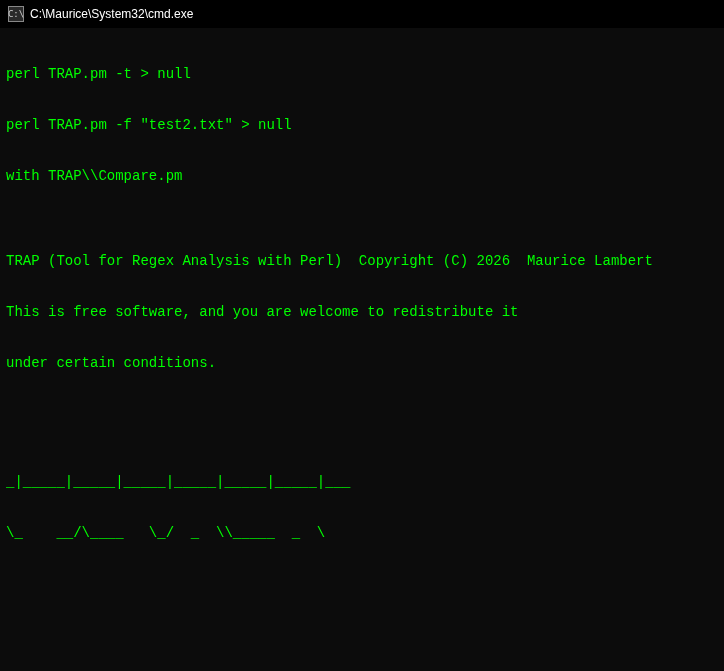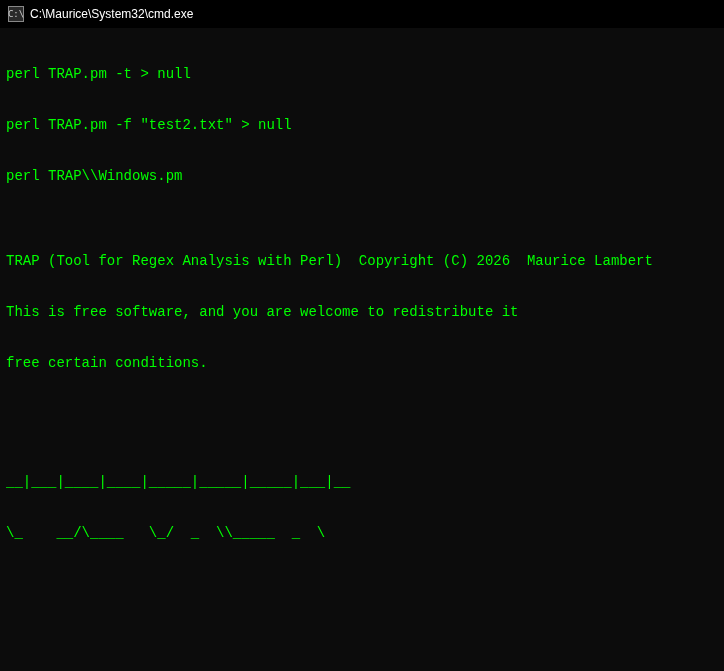--- a/index.html
+++ b/index.html
@@ -53,28 +53,28 @@
 <body>
 
 <div class="titlebar">
   <span class="app-icon">C:\</span>
   <span>C:\Maurice\System32\cmd.exe</span>
 </div>
 
 <div class="terminal">
   <div class="line">perl TRAP.pm -t &gt; null</div>
   <div class="line">perl TRAP.pm -f "test2.txt" &gt; null</div>
-  <div class="line">perl TRAP\\Windows.pm</div>
+  <div class="line">with TRAP\\Compare.pm</div>
   <div class="line"></div>
   <div class="line">TRAP (Tool for Regex Analysis with Perl)  Copyright (C) 2026  Maurice Lambert</div>
   <div class="line">This is free software, and you are welcome to redistribute it</div>
-  <div class="line">free certain conditions.</div>
+  <div class="line">under certain conditions.</div>
   <div class="line"></div>
   <div class="line"></div>
-  <div class="line">__|___|____|____|_____|_____|_____|___|__</div>
+  <div class="line">_|_____|_____|_____|_____|_____|_____|___</div>
   <div class="line">\_    __/\____   \_/  _  \\_____  _  \</div>
   
   
   
   
   
   <div class="line"></div>
   <div class="line"></div>
   
   

